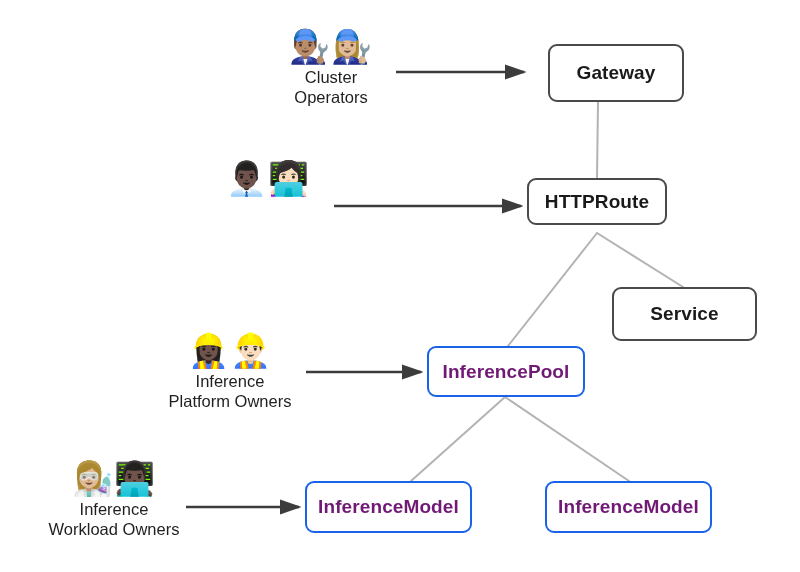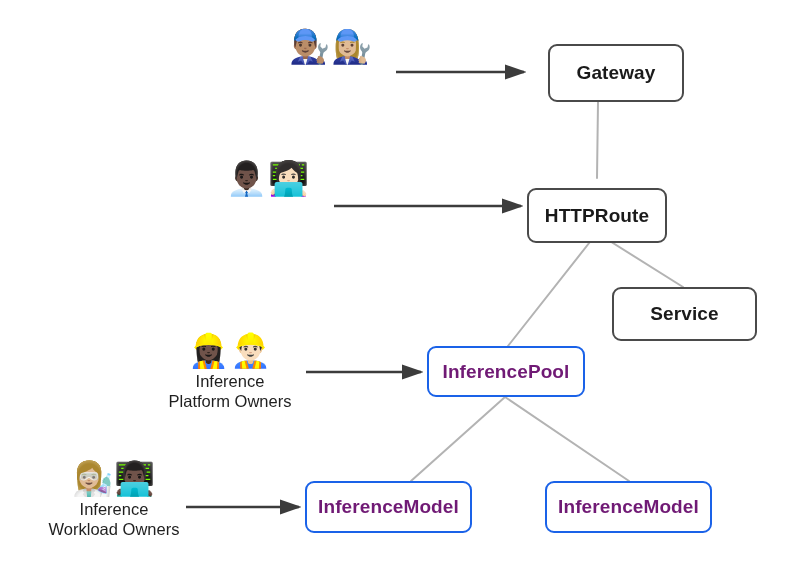--- a/index.html
+++ b/index.html
@@ -43,21 +43,21 @@
     color: #1a1a1a;
     font-size: 19px;
   }
   .node.accent {
     border: 2.5px solid #1a62e8;
     color: #701a75;
     font-size: 19px;
   }
 
   #node-gateway    { left: 548px; top: 44px;  width: 136px; height: 58px; }
-  #node-httproute  { left: 527px; top: 178px; width: 140px; height: 55px; margin-top: 10px; }
+  #node-httproute  { left: 527px; top: 178px; width: 140px; height: 47px; }
   #node-service    { left: 612px; top: 287px; width: 145px; height: 54px; }
   #node-inferencepool  { left: 427px; top: 346px; width: 158px; height: 51px; }
   #node-inferencemodel-1 { left: 305px; top: 481px; width: 167px; height: 52px; }
   #node-inferencemodel-2 { left: 545px; top: 481px; width: 167px; height: 52px; }
 
   
   .persona {
     position: absolute;
     display: flex;
     flex-direction: column;
@@ -119,20 +119,22 @@
   <div class="node neutral" id="node-service">Service</div>
 
   <div class="node accent" id="node-inferencepool">InferencePool</div>
 
   <div class="node accent" id="node-inferencemodel-1">InferenceModel</div>
 
   <div class="node accent" id="node-inferencemodel-2">InferenceModel</div>
 
   <div class="persona" id="persona-cluster-operators">
     <div class="persona-emoji">👨🏽‍🔧👩🏼‍🔧</div>
+    <div class="persona-label">Cluster
+Operators</div>
   </div>
 
   <div class="persona" id="persona-application-developers">
     <div class="persona-emoji">👨🏿‍💼👩🏻‍💻</div>
   </div>
 
   <div class="persona" id="persona-inference-platform-owners">
     <div class="persona-emoji">👷🏿‍♀️👷🏻‍♂️</div>
     <div class="persona-label">Inference
 Platform Owners</div>

